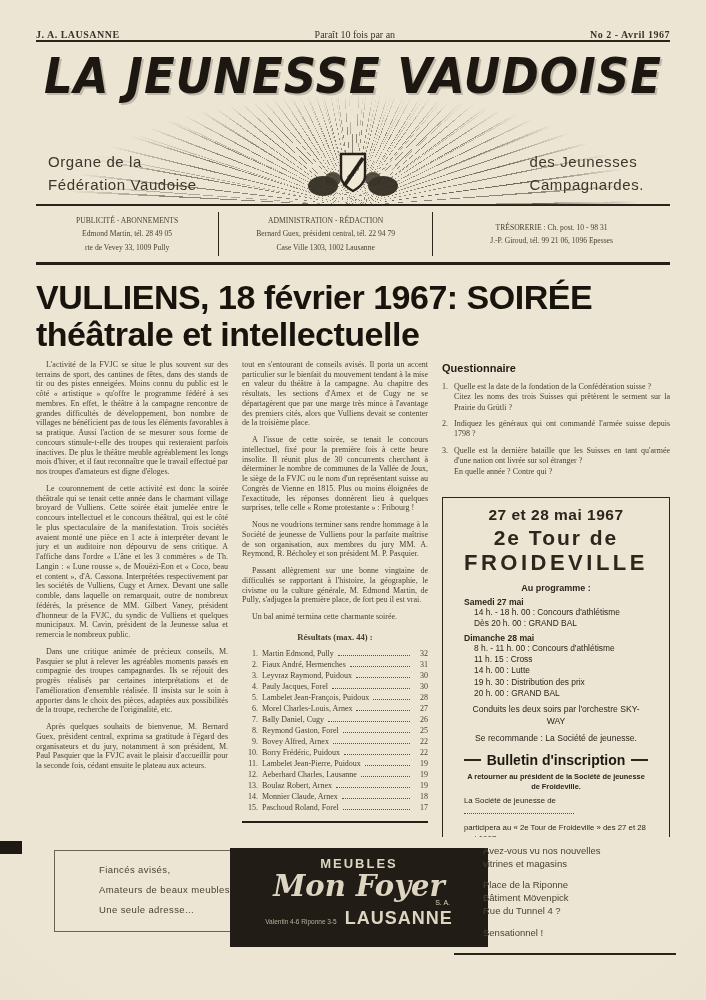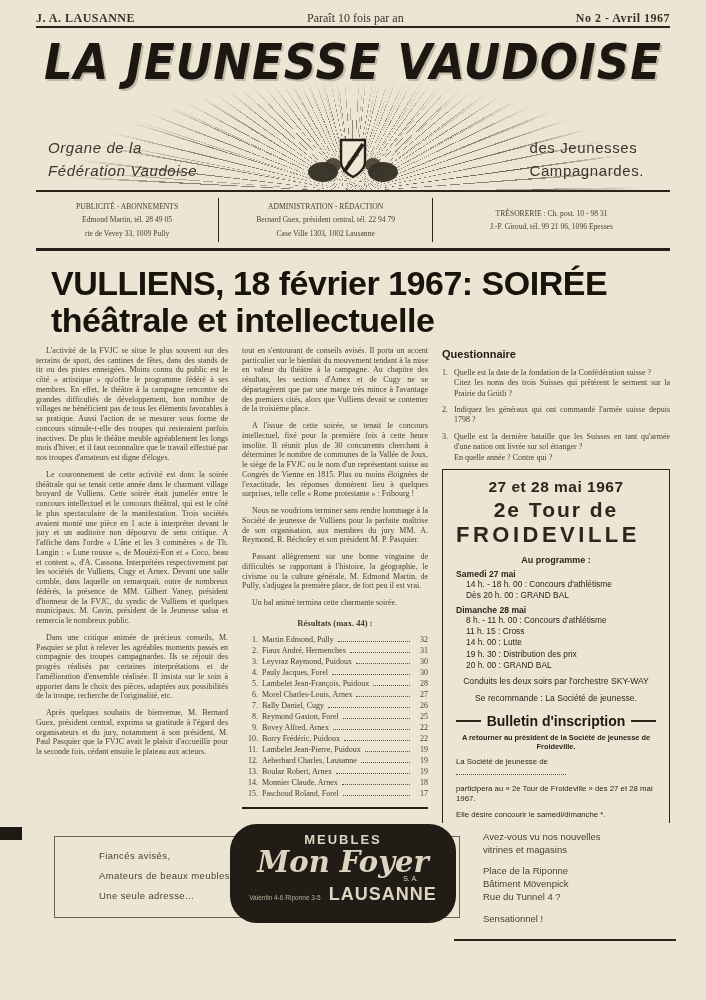--- a/index.html
+++ b/index.html
@@ -4,69 +4,69 @@
 <style>
   html,body{margin:0;padding:0;background:#b8b0a0;}
   .page{
     position:relative;width:706px;height:1000px;margin:0 auto;
     background:radial-gradient(140% 120% at 50% 40%, #ece5d3 55%, #ded6c1 100%);
     box-sizing:border-box;padding:0 36px;overflow:hidden;
     font-family:"Liberation Serif", serif;color:#473e31;
   }
   
   .topbar{display:flex;justify-content:space-between;align-items:flex-end;
-    height:26px;font-size:12px;color:#3a332a;}
+    padding-top:14px;height:26px;font-size:10px;color:#3a332a;}
   .topbar .l,.topbar .r{font-weight:bold;letter-spacing:.5px;}
   .rule{border:0;border-top:2px solid #2a241b;margin:0;}
   .rule3{border-top:3px solid #241f17;}
   
   .masthead{position:relative;height:158px;}
   .rays{position:absolute;left:10px;right:10px;top:48px;height:112px;
     background:
       repeating-conic-gradient(from 262deg at 50% 100%, rgba(58,50,38,.55) 0deg .4deg, transparent .4deg 3.6deg),
       repeating-conic-gradient(from 260deg at 50% 100%, rgba(58,50,38,.35) 0deg .3deg, transparent .3deg 7deg);
     -webkit-mask-image:radial-gradient(ellipse 58% 125% at 50% 100%, #000 52%, transparent 80%);
     mask-image:radial-gradient(ellipse 58% 125% at 50% 100%, #000 52%, transparent 80%);
   }
   .mast-title{position:relative;margin:4px 0 0;text-align:center;
     font-family:"DejaVu Sans", sans-serif;font-weight:800;font-style:italic;
     font-size:45px;letter-spacing:1px;color:#1c1811;transform:scaleY(1.12);
     transform-origin:top center;text-shadow:2px 2px 0 rgba(40,33,22,.22);white-space:nowrap;}
   .tagline-row{position:absolute;left:0;right:0;bottom:8px;display:grid;
     grid-template-columns:1fr auto 1fr;align-items:end;}
   .tagline{font-family:"Liberation Sans", sans-serif;font-size:15px;line-height:1.5;
     color:#3c362b;letter-spacing:.6px;white-space:pre-line;}
-  .tagline.left{padding-left:12px;font-style:italic;}
+  .tagline.left{padding-left:12px;}
   .tagline.right{justify-self:end;padding-right:26px;}
   .emblem{position:relative;top:6px;}
   
   .infobar{display:grid;grid-template-columns:1fr 1.18fr 1.3fr;height:56px;align-items:center;}
   .info-cell{font-size:7.6px;line-height:1.75;text-align:center;color:#4a4234;padding:2px 6px;}
   .info-cell:nth-child(2){border-left:1px solid #2a241b;border-right:1px solid #2a241b;}
   
-  .headline{margin:14px 15px 6px;font-family:"Liberation Sans", sans-serif;
+  .headline{margin:14px 0 6px;font-family:"Liberation Sans", sans-serif;
     font-weight:900;font-size:34px;line-height:1.1;letter-spacing:-.5px;color:#18140d;}
   
   .cols{display:grid;grid-template-columns:192px 186px 228px;column-gap:14px;
     height:477px;overflow:hidden;margin-top:6px;}
   .bodycol p{margin:0 0 7px;font-size:8px;line-height:1.22;text-align:justify;text-indent:10px;}
   .col2 p:first-of-type{text-indent:0;}
   .results-title{margin:10px 0 6px;text-align:center;font-size:8.6px;font-weight:bold;}
   .res-row{display:flex;align-items:baseline;font-size:8px;line-height:1.38;}
   .res-rank{width:16px;text-align:right;margin-right:4px;flex:none;}
   .res-name{flex:none;}
   .res-leader{flex:1;border-bottom:1px dotted #5a5142;margin:0 4px 2px;}
   .res-score{flex:none;width:14px;text-align:right;}
   .endrule{border-top:2px solid #241f17;margin-top:8px;}
   
   .q-title{margin:2px 0 8px;font-family:"Liberation Sans", sans-serif;font-weight:800;font-size:11px;color:#221d14;}
   .q-item{display:flex;font-size:8px;line-height:1.3;margin-bottom:6px;}
   .q-num{width:12px;flex:none;}
   .q-text{white-space:pre-line;text-align:justify;}
-  .adbox{border:1.5px solid #2c261d;margin-top:6px;padding:8px 13px 10px;
+  .adbox{border:1.5px solid #2c261d;margin-top:20px;padding:8px 21px 10px;
     font-family:"Liberation Sans", sans-serif;color:#2c261c;}
   .adbox .date{text-align:center;font-weight:800;font-size:15.5px;letter-spacing:.5px;}
   .adbox .t1{text-align:center;font-weight:800;font-size:21px;letter-spacing:2px;margin-top:2px;}
   .adbox .t2{text-align:left;font-weight:800;font-size:22px;letter-spacing:3.5px;}
   .adbox .prog-h{text-align:center;font-weight:700;font-size:9px;margin:7px 0 4px;}
   .adbox .day{font-weight:700;font-size:8.6px;margin-top:3px;}
   .adbox .pline{font-size:8.4px;line-height:1.35;padding-left:10px;}
   .adbox .note{text-align:center;font-size:8.6px;margin-top:5px;line-height:1.35;}
   .bull-title{display:flex;align-items:center;gap:6px;margin:8px 0 4px;
     font-weight:800;font-size:14px;color:#1d1910;}
@@ -74,22 +74,22 @@
   .bull-intro{font-size:7.4px;font-weight:700;text-align:center;line-height:1.3;}
   .bull-line{font-size:7.8px;margin-top:5px;line-height:1.4;}
   .dotfill{display:inline-block;width:110px;border-bottom:1px dotted #5a5142;}
   .bull-foot{font-size:6.4px;margin-top:3px;}
   
   .ads{position:relative;height:160px;}
   .artifact{position:absolute;left:-36px;top:4px;width:22px;height:13px;background:#1d1913;}
   .ad-left{position:absolute;left:18px;top:13px;width:404px;height:80px;border:1px solid #6a6253;}
   .ad-left .lines{padding:9px 0 0 44px;font-family:"Liberation Sans", sans-serif;
     font-size:9.5px;line-height:2.1;color:#4a4336;letter-spacing:.4px;}
-  .ad-foyer{position:absolute;left:194px;top:1px;width:226px;height:99px;background:#211d16;
-    color:#ddd5c2;text-align:center;font-family:"Liberation Sans", sans-serif;border-radius:27px;}
+  .ad-foyer{position:absolute;left:194px;top:11px;width:258px;height:99px;background:#211d16;
+    color:#ddd5c2;text-align:center;font-family:"Liberation Sans", sans-serif;}
   .ad-foyer .meubles{font-weight:700;font-size:13px;letter-spacing:2px;padding-top:8px;}
   .ad-foyer .script{font-family:"DejaVu Serif", serif;font-style:italic;font-weight:700;
     font-size:29px;margin-top:-2px;}
   .ad-foyer .sa{font-size:7px;text-align:right;padding-right:38px;margin-top:-4px;}
   .ad-foyer .bottom{display:flex;justify-content:center;align-items:baseline;gap:8px;margin-top:2px;}
   .ad-foyer .addr{font-size:6.5px;color:#b8b09c;}
   .ad-foyer .city{font-weight:700;font-size:18px;letter-spacing:1px;}
   .ad-right{position:absolute;left:447px;top:8px;width:186px;
     font-family:"Liberation Sans", sans-serif;font-size:9.5px;line-height:1.35;color:#4a4336;}
   .ad-right p{margin:0 0 9px;white-space:pre-line;}

